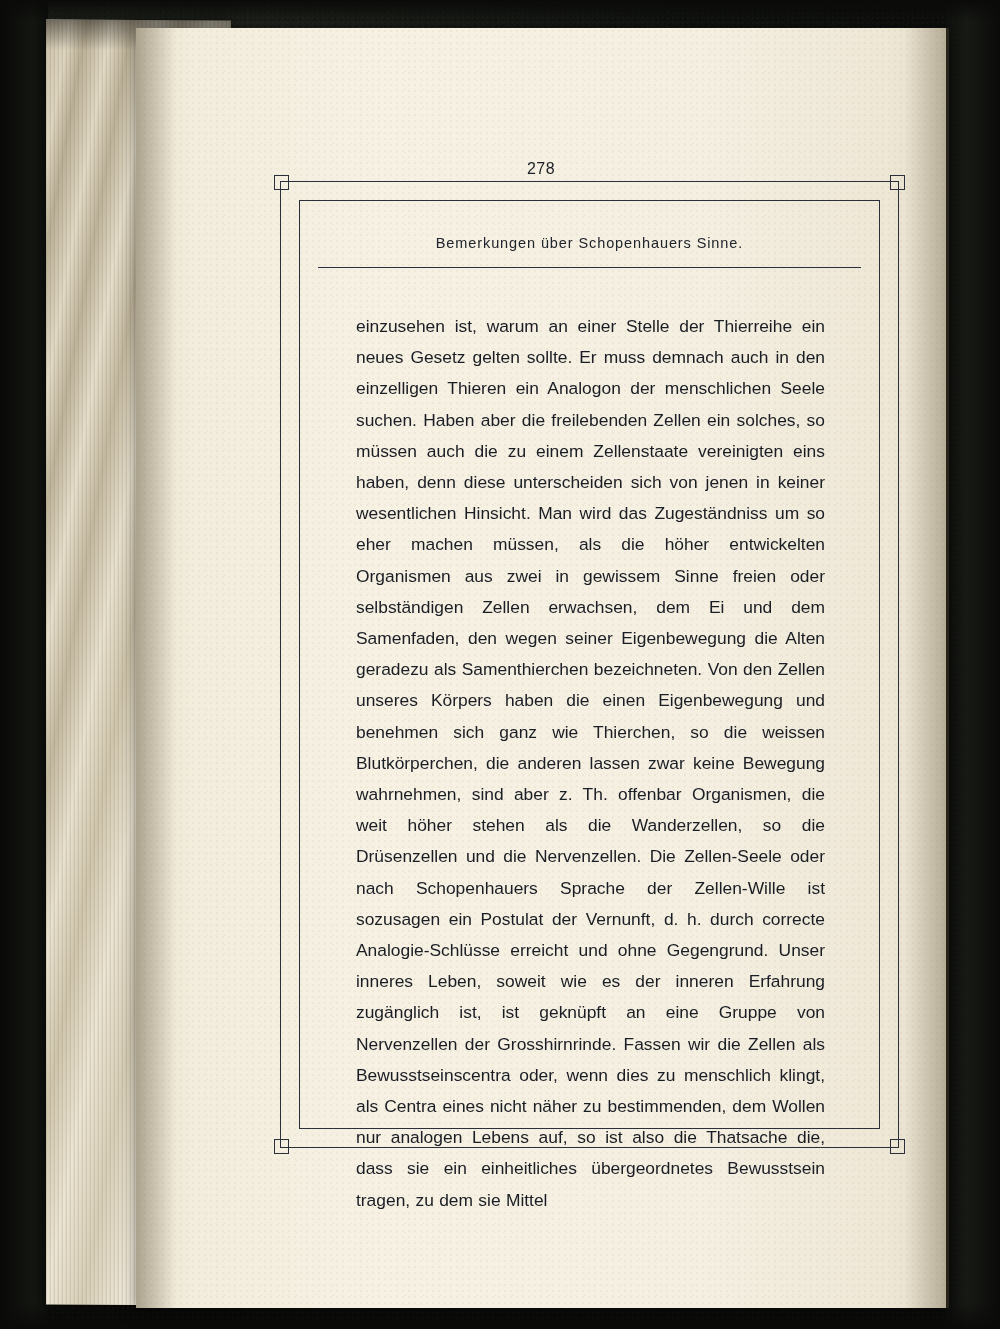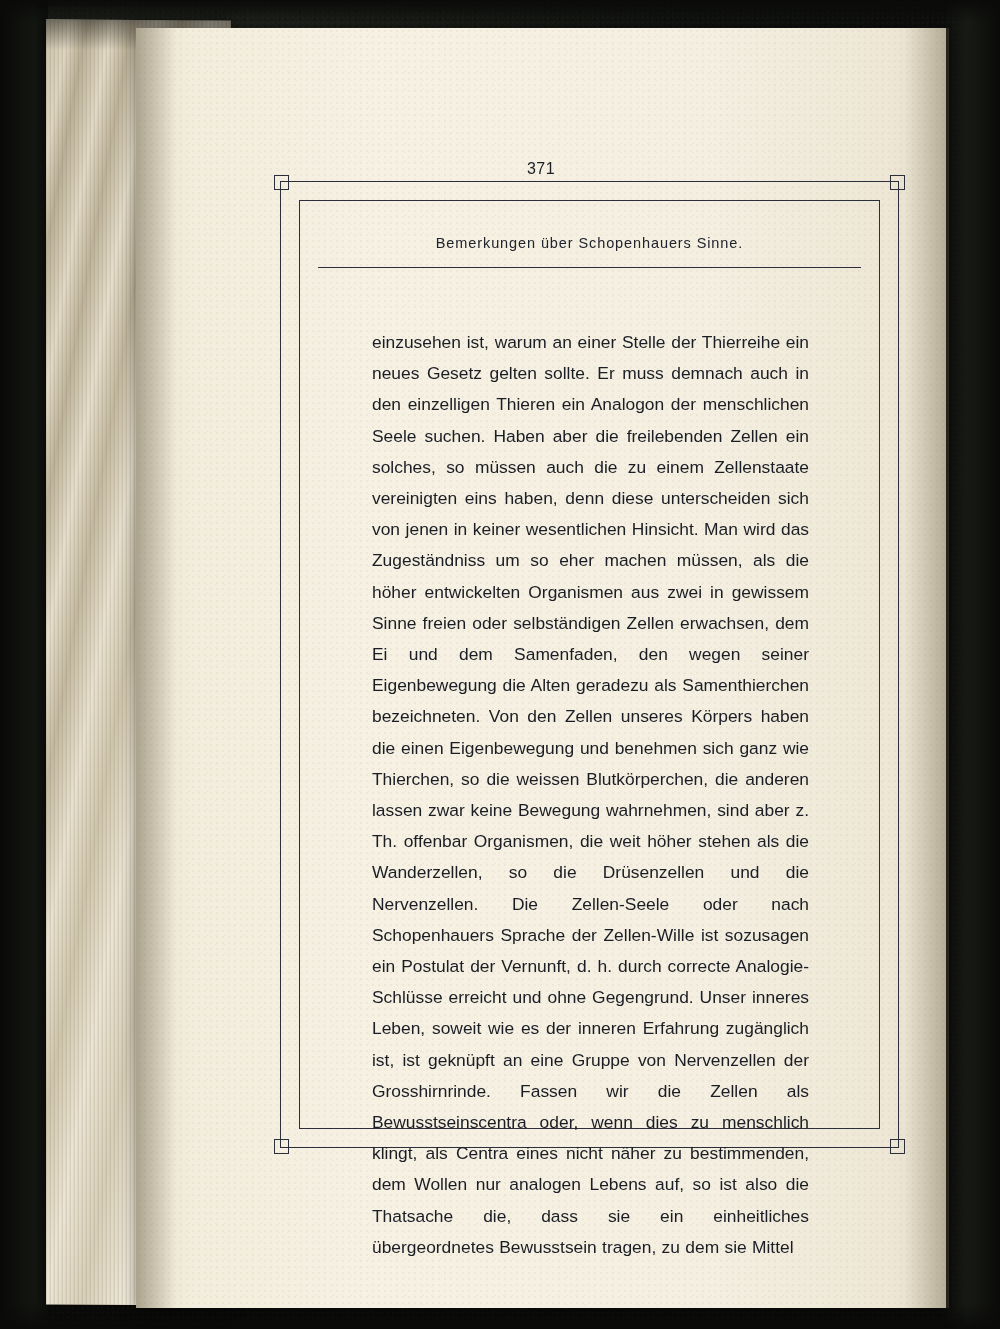--- a/index.html
+++ b/index.html
@@ -177,21 +177,21 @@
     right: 54px;
     top: 110px;
     font-family: "Liberation Sans", sans-serif;
     font-size: 17.4px;
     line-height: 31.2px;
     color: #1a1d24;
     text-align: justify;
     text-justify: inter-word;
     word-spacing: 0.5px;
   }
-  .body-text p { margin: 16px; }
+  .body-text p { margin: 0; }
 
   
   .left-dark {
     position: absolute;
     left: 0; top: 0;
     width: 48px; height: 1329px;
     background: linear-gradient(to right, #090a08, #141611 70%, #0d0f0c);
   }
   .right-dark {
     position: absolute;
@@ -223,21 +223,21 @@
   <div class="bottom-dark"></div>
 
   <div class="book-block">
     <div class="edge-lines"></div>
   </div>
   <div class="block-top-shadow"></div>
 
   <div class="page">
     <div class="page-fiber"></div>
 
-    <div class="folio">371</div>
+    <div class="folio">278</div>
 
     <div class="frame-outer">
       <div class="corner tl"></div>
       <div class="corner tr"></div>
       <div class="corner bl"></div>
       <div class="corner br"></div>
 
       <div class="frame-inner">
         <div class="running-head">
           <span>Bemerkungen über Schopenhauers Sinne.</span>

